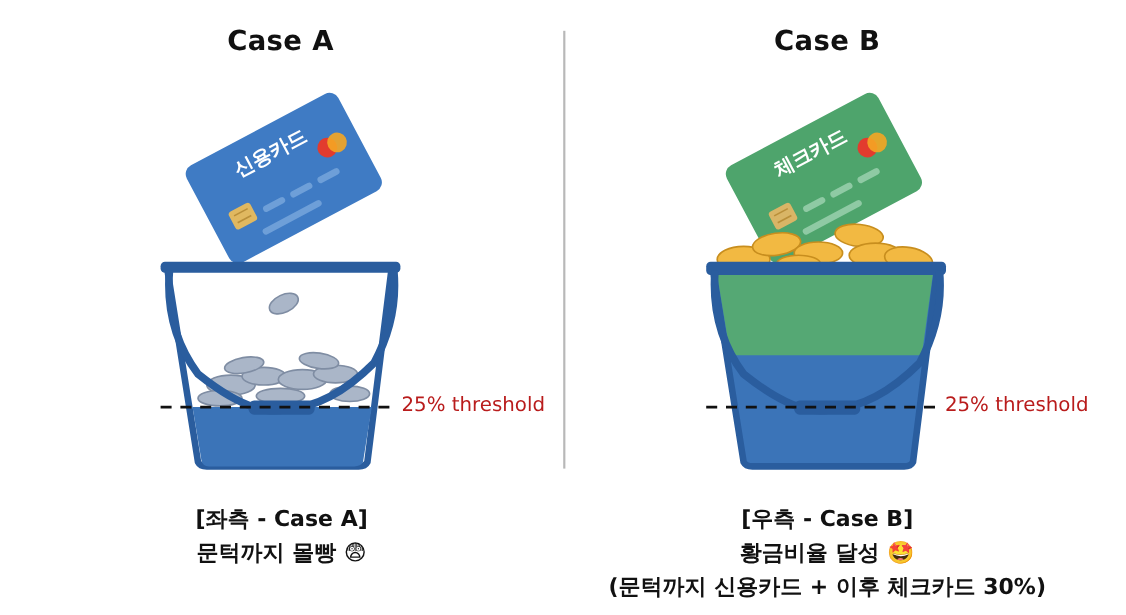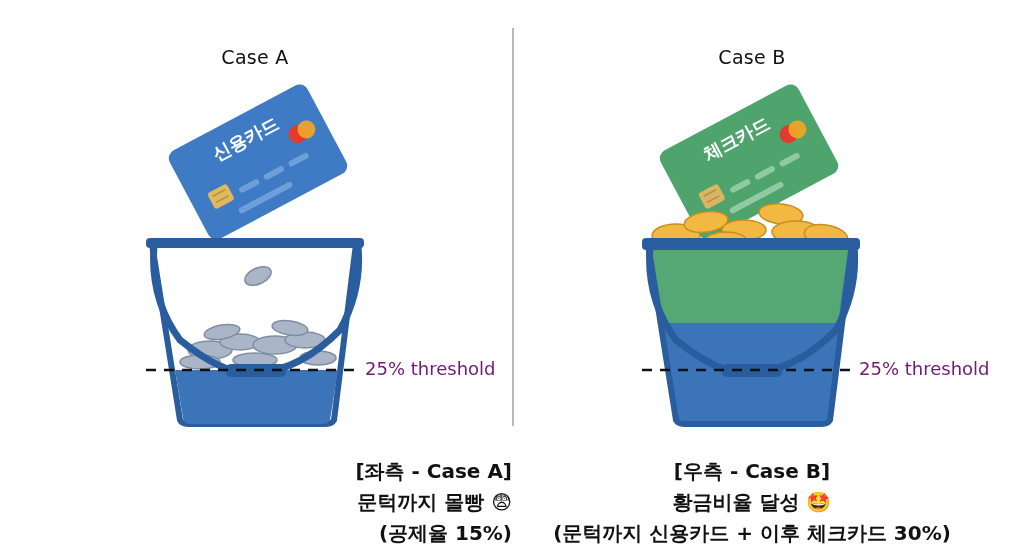--- a/index.html
+++ b/index.html
@@ -2,30 +2,30 @@
 <html><head>
 <meta charset="utf-8">
 <style>
   html, body { margin: 0; padding: 0; background: #ffffff; }
   body { width: 1024px; height: 559px; position: relative; overflow: hidden;
          font-family: "DejaVu Sans", "Liberation Sans", sans-serif; color: #111; }
   .panel { position: absolute; top: 0; width: 512px; height: 559px; }
   .panel.left { left: 0; }
   .panel.right { left: 496px; }
   .case-title { position: absolute; top: 22px; width: 100%; text-align: center;
-                font-size: 19px; font-weight: normal; letter-spacing: 0.3px; margin-top: 24px; }
+                font-size: 25px; font-weight: bold; letter-spacing: 0.3px; }
   .panel.left .case-title { left: -1px; width: 512px; }
   .divider { position: absolute; left: 512px; top: 28px; width: 1.5px; height: 398px; background: #b8b8b8; }
   .art { position: absolute; left: 0; top: 0; }
   .caption { position: absolute; top: 456px; text-align: center; font-weight: bold;
              font-size: 20px; line-height: 31px; }
-  .panel.left .caption { left: 0; width: 512px; text-align: right; }
+  .panel.left .caption { left: 0; width: 512px; }
   .panel.right .caption { left: -30px; width: 572px; }
   .caption div { white-space: nowrap; }
-  .threshold-label { position: absolute; font-size: 18px; color: #701a75; white-space: nowrap; }
+  .threshold-label { position: absolute; font-size: 18px; color: #b91c1c; white-space: nowrap; }
 </style>
 </head>
 <body>
 
 <div class="divider"></div>
 
 <div class="panel left">
   <div class="case-title">Case A</div>
 
   <svg class="art" width="512" height="440" viewBox="0 0 512 440">
@@ -65,21 +65,20 @@
     <path d="M154 246 Q150 300 180 340 Q230 380 260 372 Q300 370 340 330 Q362 290 358 246" fill="none" stroke="#2a5d9e" stroke-width="7"></path>
     <rect x="226" y="364" width="60" height="13" rx="5" fill="#2a5d9e"></rect>
 
     <line x1="146" y1="370" x2="356" y2="370" stroke="#111" stroke-width="2.5" stroke-dasharray="10,8"></line>
   </svg>
   <div class="threshold-label" style="left:365px; top:358px;">25% threshold</div>
 
   <div class="caption">
     <div>[좌측 - Case A]</div>
     <div>문턱까지 몰빵 😨</div>
-    <div>(공제율 15%)</div>
   </div>
 </div>
 
 <div class="panel right">
   <div class="case-title">Case B</div>
 
   <svg class="art" width="512" height="440" viewBox="0 0 512 440">
 
     <g transform="translate(253,162) rotate(-28)">
       <rect x="-78" y="-50" width="156" height="100" rx="9" fill="#4ea46c"></rect>

